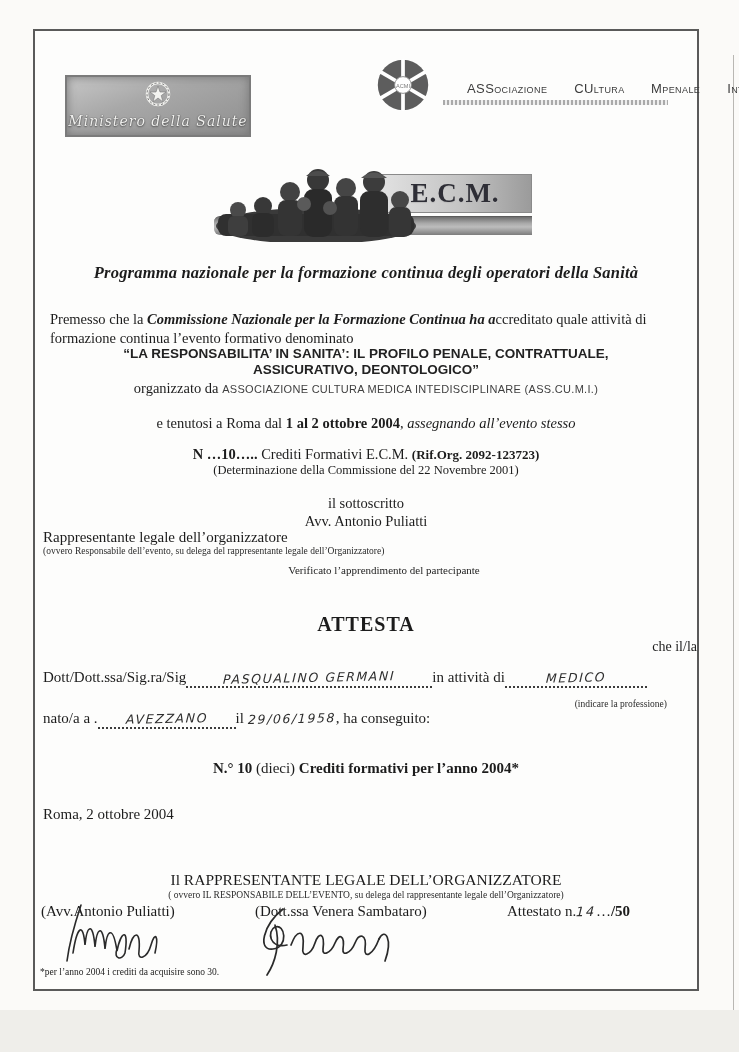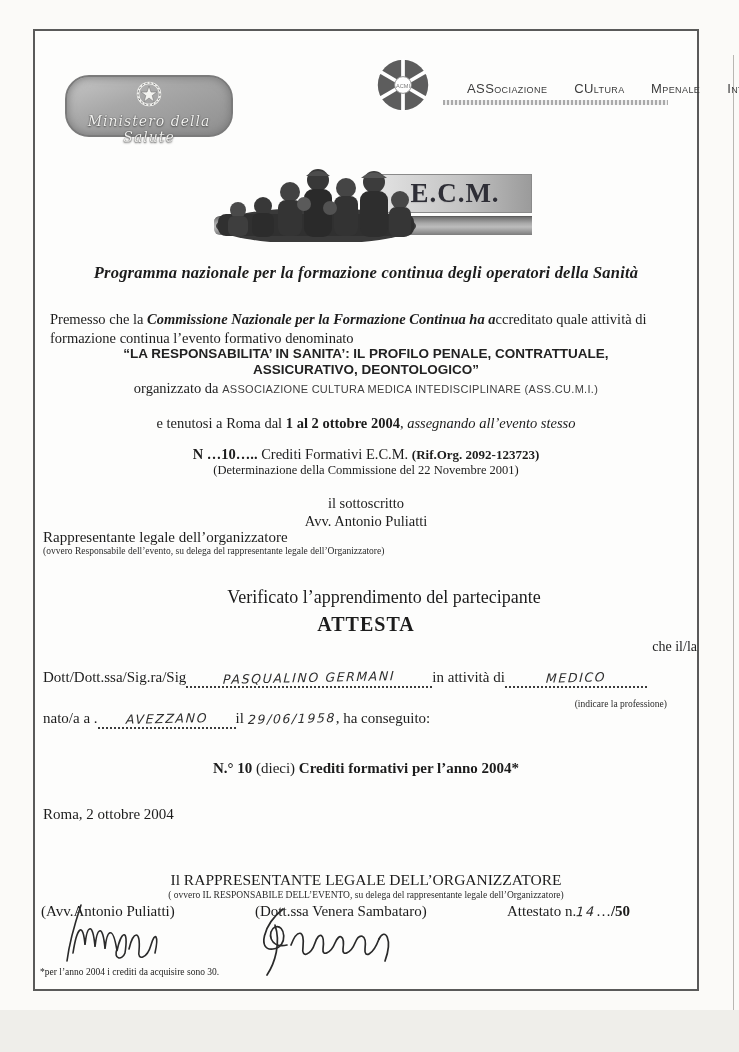--- a/index.html
+++ b/index.html
@@ -15,22 +15,22 @@
   .scan-bottom{position:absolute;left:0;right:0;bottom:0;height:42px;background:#efeeea;}
   .frame{
     position:absolute;left:33px;top:29px;width:666px;height:962px;
     border:2px solid #5a5a5a;box-sizing:border-box;background:#fdfdfc;
   }
   .abs{position:absolute;left:0;right:0;}
   .ctr{text-align:center;}
 
   
   .ministry-logo{
-    position:absolute;left:30px;top:44px;width:168px;height:62px;
-    border:2px solid #7b7b7b;border-radius:24px;
+    position:absolute;left:30px;top:44px;width:186px;height:62px;
+    border:2px solid #7b7b7b;border-radius:0;
     background:linear-gradient(160deg,#c7c7c7 0%,#a8a8a8 40%,#8f8f8f 100%);
     box-shadow:inset 0 0 10px #777;
     text-align:center;box-sizing:border-box;
   }
   .ministry-emblem{margin-top:4px;}
   .ministry-name{
     font-family:"DejaVu Serif", serif;font-style:italic;font-size:14px;
     color:#f0f0ee;text-shadow:0 1px 2px #4e4e4e, 0 0 1px #333;
     margin-top:2px;letter-spacing:1px;
   }
@@ -71,21 +71,21 @@
   .event-title{top:315px;font-family:"Liberation Sans", sans-serif;font-weight:bold;font-size:13.5px;line-height:1.18;color:#222;}
   .organized{top:349px;font-size:14.5px;}
   .org-name{font-family:"Liberation Sans", sans-serif;font-size:11px;color:#3f3f3f;letter-spacing:.3px;}
   .held{top:384px;font-size:14.5px;}
   .credits-head{top:415px;font-size:14.5px;}
   .credits-ref{font-weight:bold;font-size:13px;}
   .determination{top:432px;font-size:12.5px;}
   .undersigned{top:463px;font-size:14.5px;line-height:1.25;}
   .rep-role{top:498px;left:8px;right:8px;position:absolute;font-size:15px;line-height:1.1;}
   .small-note{font-size:9.5px;color:#2a2a2a;}
-  .verified{top:556px;font-size:18px;padding-left:36px;}
+  .verified{top:533px;font-size:11px;padding-left:36px;}
   .attesta{top:582px;font-size:20px;font-weight:bold;letter-spacing:1px;}
   .cheilla{top:608px;font-size:14px;text-align:right;}
   .name-line{top:638px;left:8px;right:8px;position:absolute;font-size:15px;white-space:nowrap;}
   .prof-note{top:668px;right:30px;left:auto;position:absolute;font-size:9.5px;}
   .born-line{top:679px;left:8px;right:8px;position:absolute;font-size:15px;white-space:nowrap;}
   .credits-awarded{top:729px;font-size:15px;}
   .bold{font-weight:bold;}
   .place-date{top:775px;left:8px;position:absolute;font-size:15px;}
   .rep-heading{top:827px;font-size:15.5px;line-height:1.2;margin-top:13px;}
   .sig-row{position:absolute;left:0;right:0;top:868px;height:94px;}

